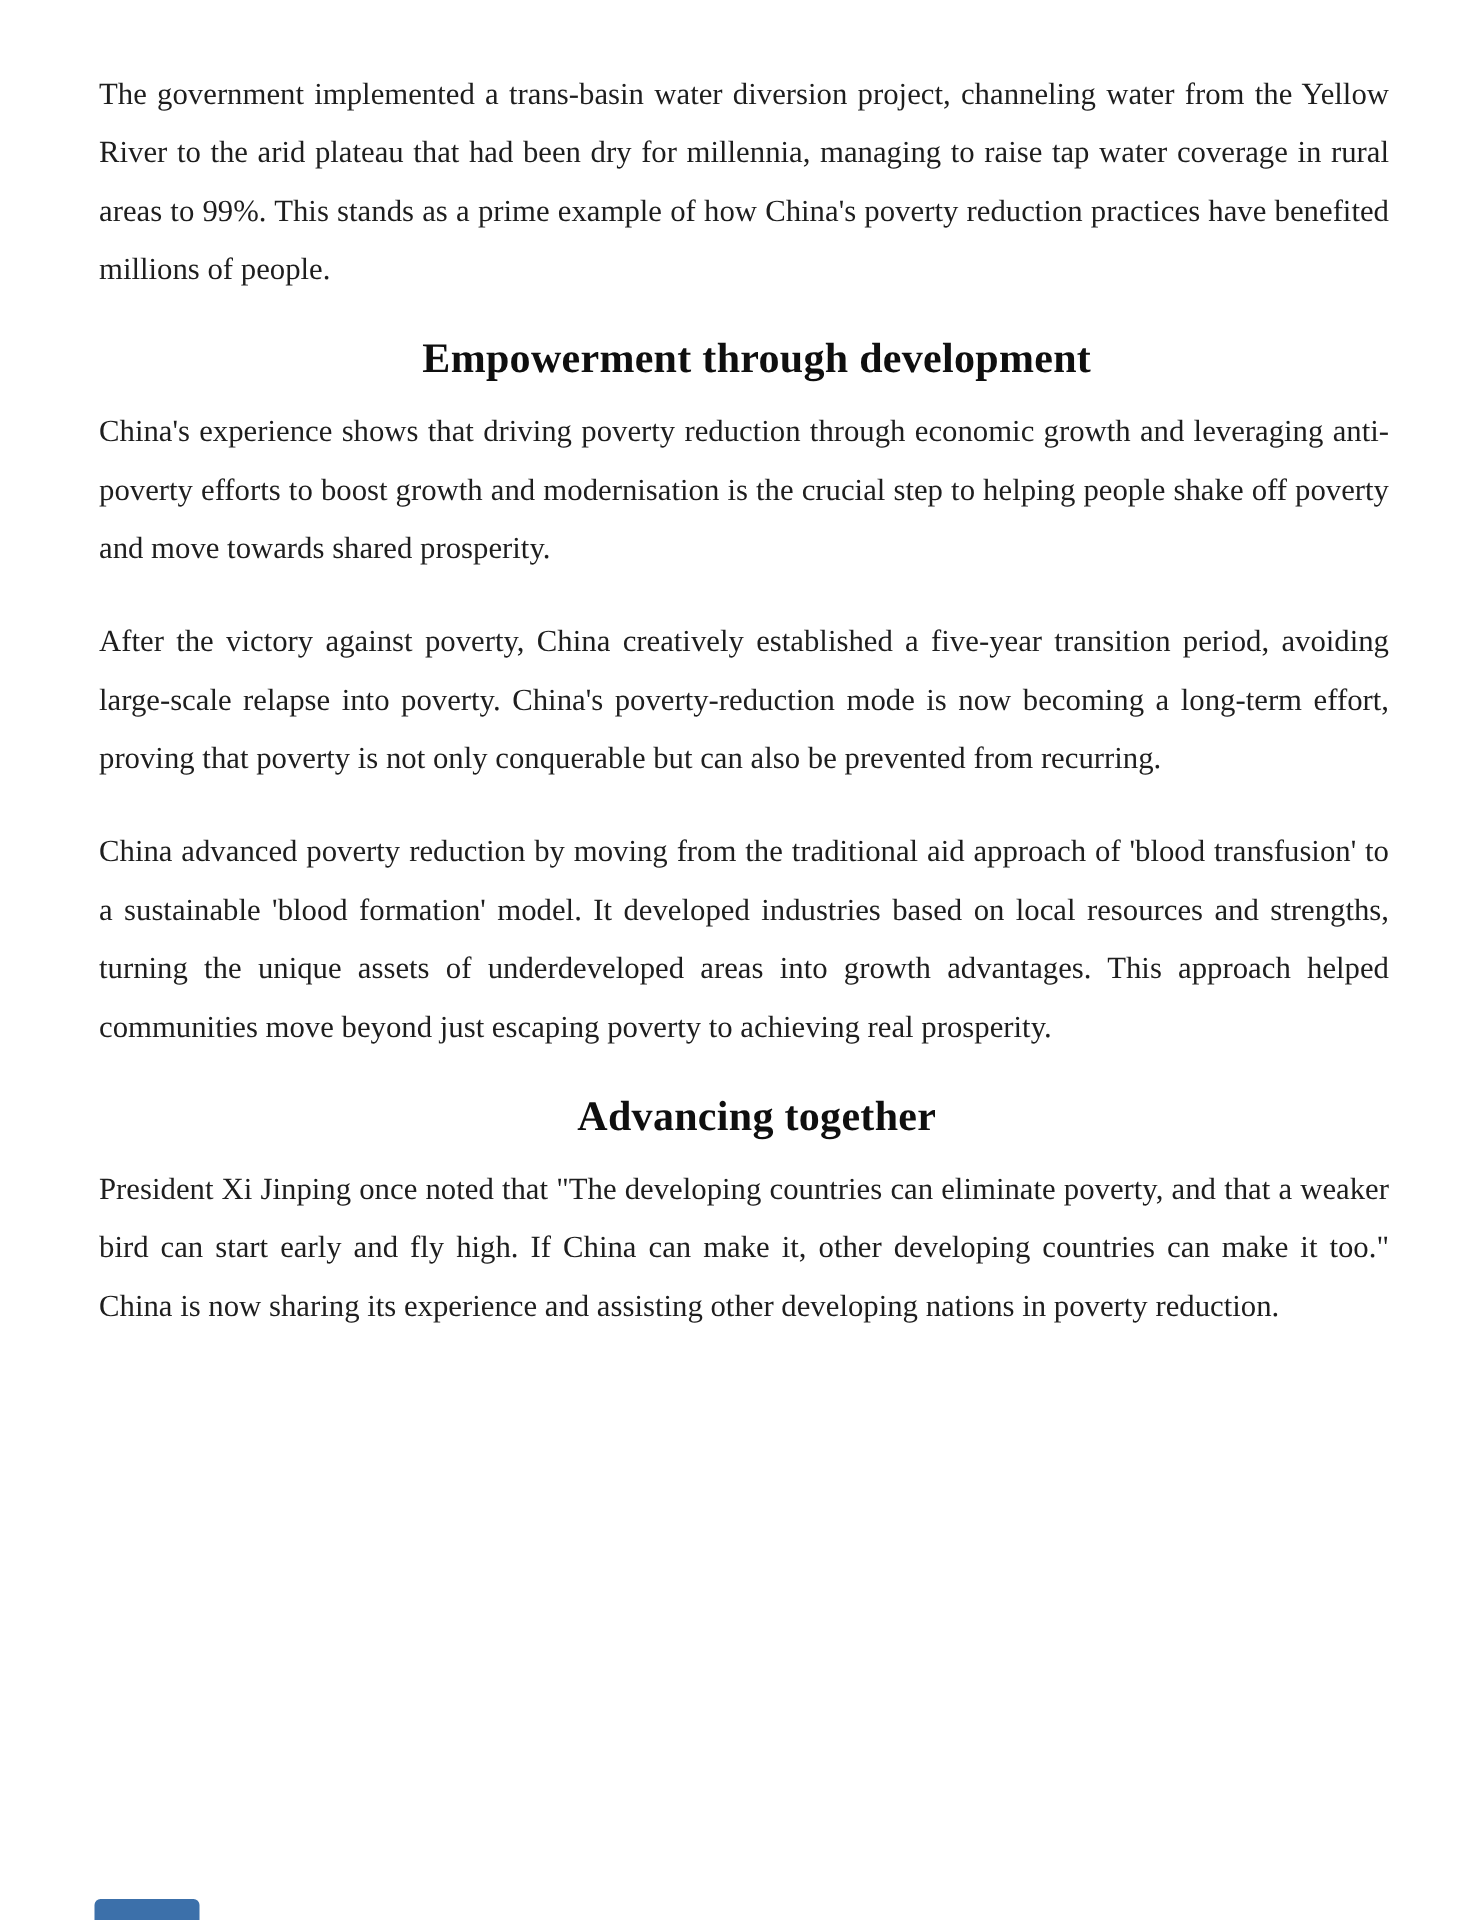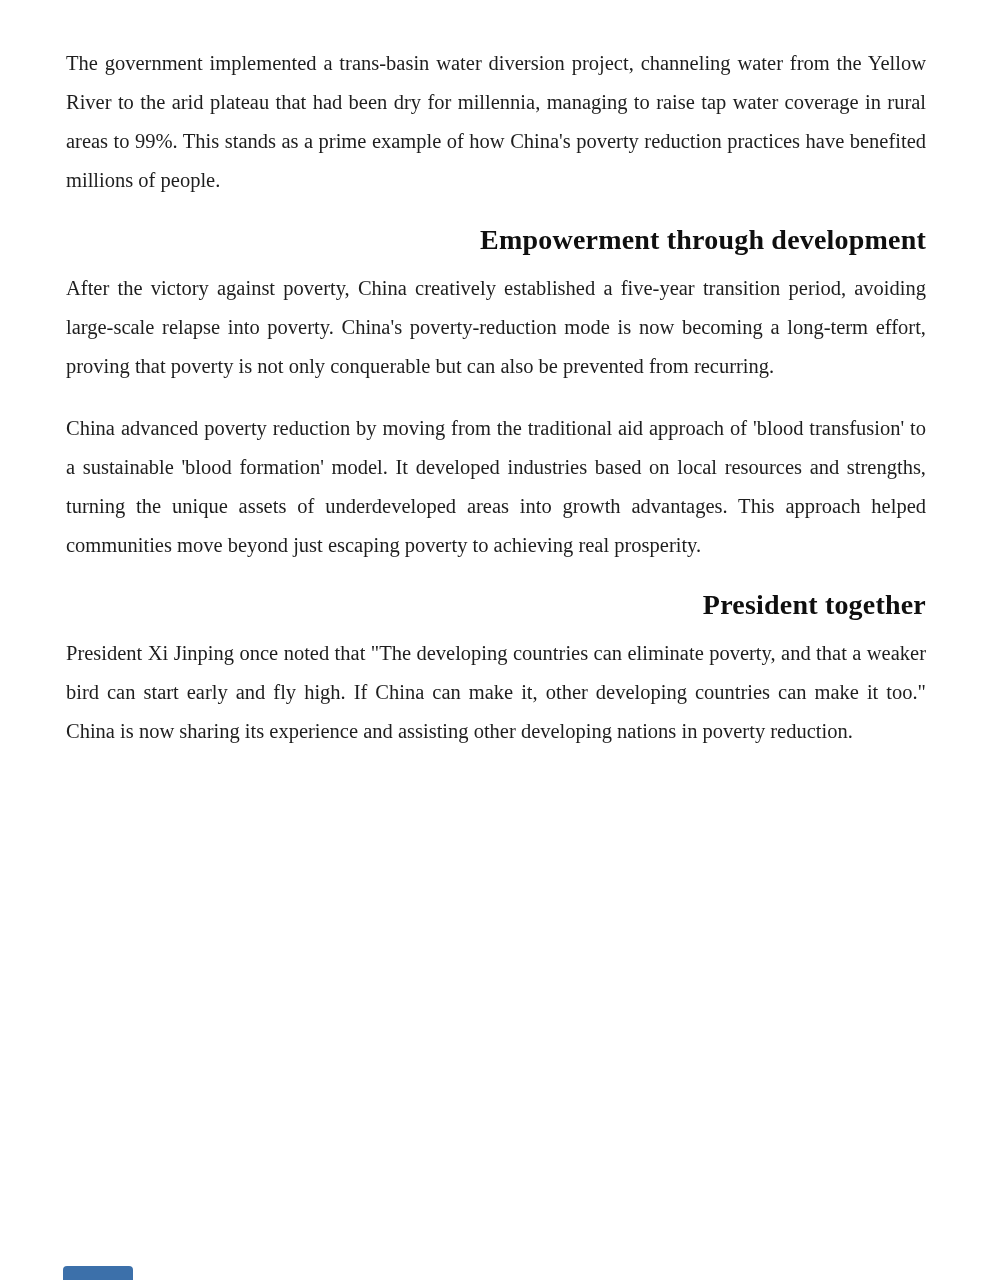--- a/index.html
+++ b/index.html
@@ -30,46 +30,47 @@
     text-justify: inter-word;
     color: #1e1e1e;
   }
   .article h2 {
     margin: 19px 0 12px 17px;
     font-size: 28px;
     line-height: 34px;
     font-weight: 700;
     color: #0f0f0f;
     letter-spacing: 0.2px;
-    text-align: right;
+    text-align: center;
   }
   .footer-blue {
     position: absolute;
     left: 63px;
     top: 1266px;
     width: 70px;
     height: 14px;
     border-radius: 4px 4px 0 0;
   }
 </style>
 </head>
 <body>
 
 <div class="page">
   <div class="article">
 
     <p>The government implemented a trans-basin water diversion project, channeling water from the Yellow River to the arid plateau that had been dry for millennia, managing to raise tap water coverage in rural areas to 99%. This stands as a prime example of how China's poverty reduction practices have benefited millions of people.</p>
 
     <h2>Empowerment through development</h2>
 
+    <p>China's experience shows that driving poverty reduction through economic growth and leveraging anti-poverty efforts to boost growth and modernisation is the crucial step to helping people shake off poverty and move towards shared prosperity.</p>
 
     <p>After the victory against poverty, China creatively established a five-year transition period, avoiding large-scale relapse into poverty. China's poverty-reduction mode is now becoming a long-term effort, proving that poverty is not only conquerable but can also be prevented from recurring.</p>
 
     <p>China advanced poverty reduction by moving from the traditional aid approach of 'blood transfusion' to a sustainable 'blood formation' model. It developed industries based on local resources and strengths, turning the unique assets of underdeveloped areas into growth advantages. This approach helped communities move beyond just escaping poverty to achieving real prosperity.</p>
 
-    <h2>President together</h2>
+    <h2>Advancing together</h2>
 
     <p>President Xi Jinping once noted that "The developing countries can eliminate poverty, and that a weaker bird can start early and fly high. If China can make it, other developing countries can make it too." China is now sharing its experience and assisting other developing nations in poverty reduction.</p>
 
   </div>
 
   <div class="footer-blue" style="background: rgb(60, 112, 170);"></div>
 </div>
 
 </body></html>

